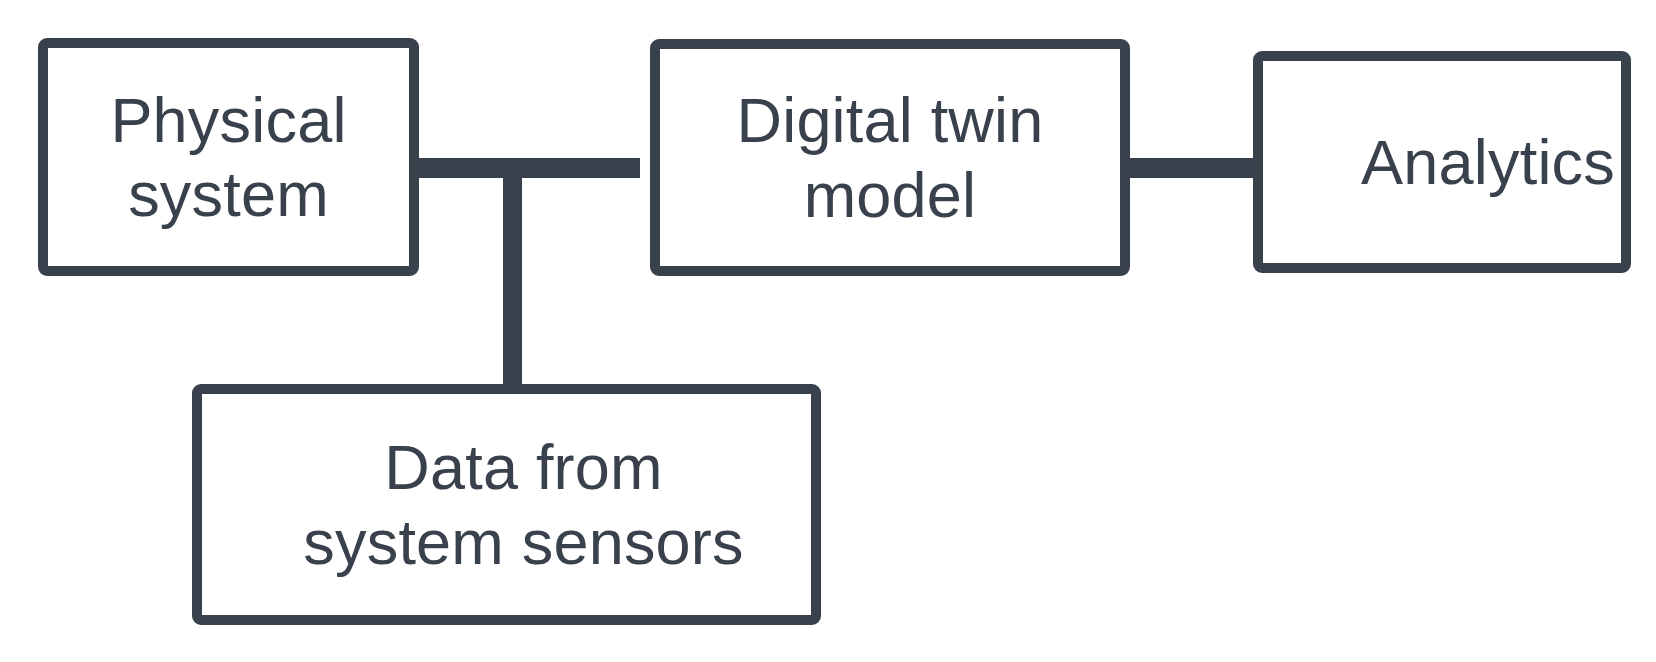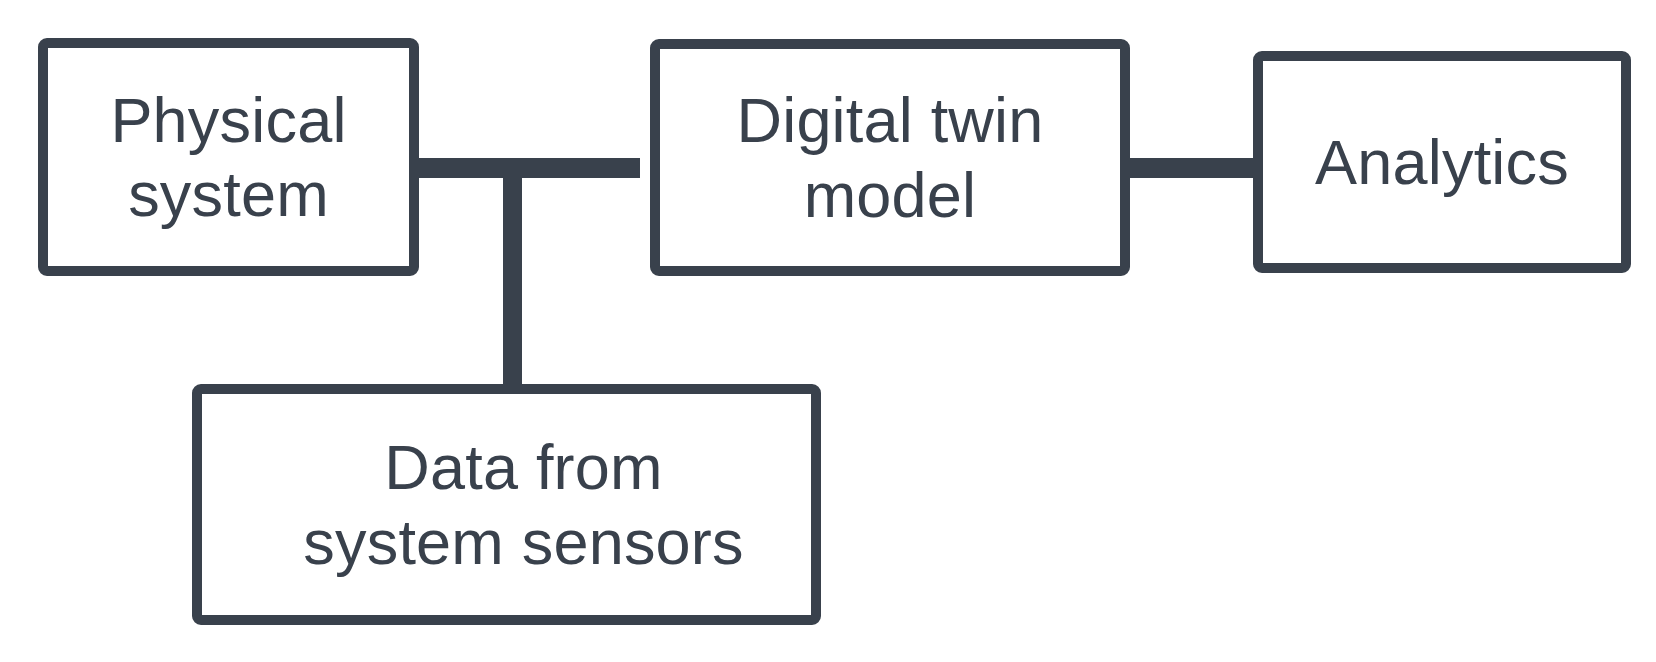--- a/index.html
+++ b/index.html
@@ -48,20 +48,21 @@
     left: 38px;  top: 38px;  width: 381px;  height: 238px;
     font-size: 63px;
   }
   #node-digital-twin-model {
     left: 650px; top: 39px;  width: 480px;  height: 237px;
     font-size: 63px;
   }
   #node-analytics {
     left: 1253px; top: 51px; width: 378px;  height: 222px;
     font-size: 63px;
+    justify-content: flex-end;
   }
   #node-data-from-system-sensors {
     left: 192px; top: 384px; width: 629px;  height: 241px;
     font-size: 63px;
     padding-left: 34px;
   }
 
   
   .connector {
     position: absolute;

